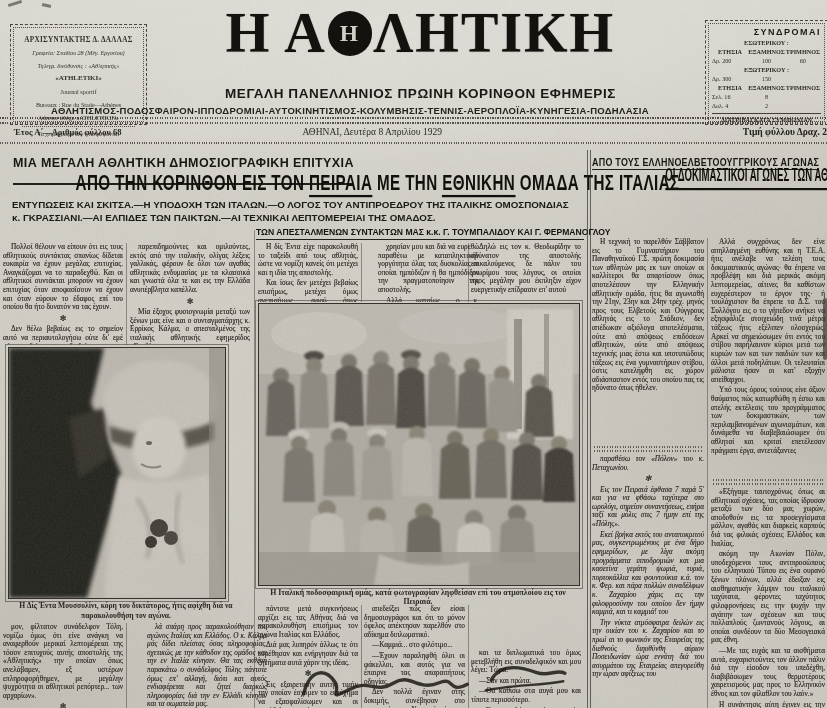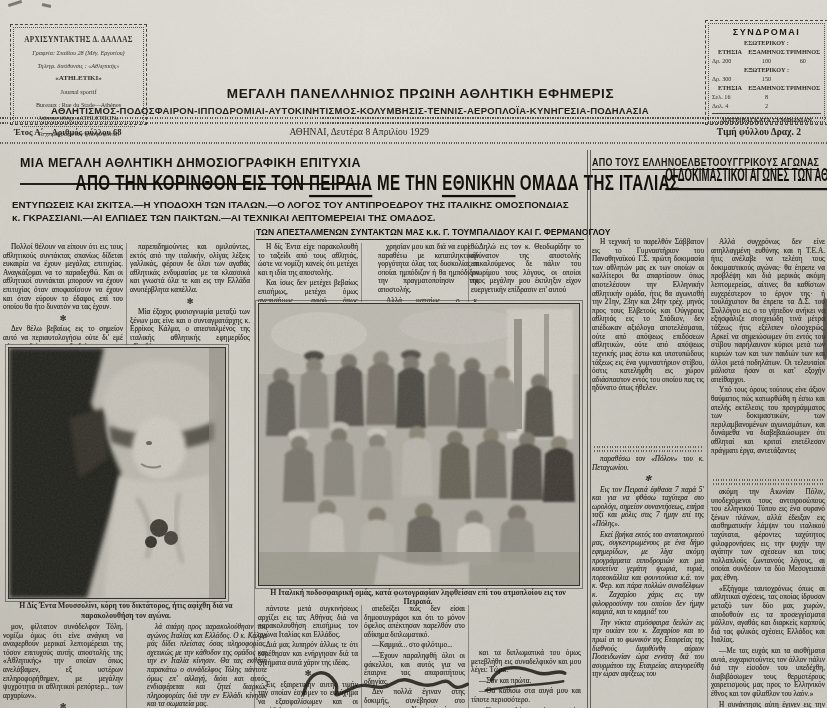--- a/index.html
+++ b/index.html
@@ -36,37 +36,37 @@
   .theta{display:inline-block;width:.8em;height:.8em;background:#14120e;border-radius:50%;
          position:relative;top:.07em;margin:0 .015em;}
   .theta span{position:absolute;left:50%;top:50%;transform:translate(-50%,-52%);
          color:#d8d5cd;font-size:.42em;font-weight:bold;}
   .msub{left:148px;top:86px;width:545px;text-align:center;font:bold 13.5px "Liberation Sans",sans-serif;
         letter-spacing:.6px;color:#1b1915;}
   .mtag{left:4px;top:105px;width:692px;text-align:center;font:bold 9.5px "Liberation Sans",sans-serif;
         letter-spacing:.3px;color:#24221d;}
   .sbox{left:705px;top:20px;width:117px;height:99px;border:1.5px dashed #4a463e;padding:2px;}
   .sbox-in{border:1px dotted #55514a;height:100%;box-sizing:border-box;padding:2px 3px;font-size:6.2px;}
-  .sbox-title{text-align:center;font:bold 9px "Liberation Sans",sans-serif;letter-spacing:1.5px;
+  .sbox-title{text-align:right;font:bold 9px "Liberation Sans",sans-serif;letter-spacing:1.5px;
         color:#1d1b16;margin:1px 0 2px;}
   .sbox-rows .row{display:flex;color:#2f2c26;line-height:1.45;}
   .sbox-rows .row span{flex:1;text-align:center;white-space:nowrap;}
   .sbox-rows .row span:first-child{text-align:left;}
   .sbox-rows .row:nth-child(1) span,.sbox-rows .row:nth-child(4) span{text-align:center;font-weight:bold;}
   .sbox-rows .row:nth-child(2) span,.sbox-rows .row:nth-child(6) span{font-weight:bold;text-align:center;}
   .sbox-foot{border-top:1px solid #44403a;margin-top:2px;padding-top:2px;text-align:center;
         font-weight:bold;font-size:6.2px;color:#2a2822;}
   
   .dl-row{left:0;top:127px;width:827px;display:flex;align-items:baseline;}
   .dl-left{padding-left:14px;font:bold 8.5px "Liberation Serif",serif;color:#2c2923;}
   .dl-center{flex:1;text-align:center;font:9.5px "Liberation Serif",serif;color:#2c2923;padding-right:120px;}
-  .dl-right{padding-right:26px;font:bold 9.5px "Liberation Serif",serif;color:#23201b;}
+  .dl-right{font:bold 9.5px "Liberation Serif",serif;color:#23201b;}
   
   .leadsec{left:0;top:150px;width:586px;height:558px;}
-  .kicker1{left:20px;top:6px;font:bold 12.5px "Liberation Sans",sans-serif;letter-spacing:.4px;
+  .kicker1{left:13px;top:6px;font:bold 12.5px "Liberation Sans",sans-serif;letter-spacing:.4px;
         color:#191712;border-bottom:2px solid #22201a;padding-bottom:13px;white-space:nowrap;}
   .headline1{left:0;top:21px;width:464px;text-align:center;}
   .headline1 .hwrap{display:inline-block;white-space:nowrap;transform:scale(.8,1.14);transform-origin:center top;
         font:bold 19px "Liberation Sans",sans-serif;letter-spacing:.5px;color:#12100c;}
   .headline1 .u{border-bottom:2px solid #12100c;}
   .subhead1{left:12px;top:49px;width:562px;font:bold 9.8px "Liberation Sans",sans-serif;
         line-height:1.32;color:#1c1a15;}
   .byline1{left:256px;top:77px;width:328px;text-align:center;font:bold 8.6px "Liberation Sans",sans-serif;
         white-space:nowrap;border-bottom:1.5px solid #22201a;padding-bottom:2px;color:#15130f;}
   .bt{overflow:hidden;}
@@ -122,21 +122,24 @@
         <p>Γραφεία: Σταδίου 28 (Μέγ. Εργοτίου)</p>
         <p>Τηλεγρ. διεύθυνσις : «Αθλητικής»</p>
         <p>«ATHLETIKI»</p>
         <p>Journal sportif</p>
         <p>Bureaux : Rue du Stade—Athènes</p>
         <p>Adresse télégr. «ATHLETIKIN»</p>
         <p>Τα χειρόγραφα δεν επιστρέφονται</p>
       </div>
   </div>
 
-  <div class="abs msub">ΜΕΓΑΛΗ ΠΑΝΕΛΛΗΝΙΟΣ ΠΡΩΙΝΗ ΑΘΛΗΤΙΚΗ ΕΦΗΜΕΡΙΣ</div>
+  <div class="abs masthead">
+    <div class="mtitle"><span>Η Α</span><span class="theta"><span>Η</span></span><span>ΛΗΤΙΚΗ</span></div>
+  </div>
+  <div class="abs msub">ΜΕΓΑΛΗ ΠΑΝΕΛΛΗΝΙΟΣ ΠΡΩΙΝΗ ΚΟΡΙΝΘΟΝ ΕΦΗΜΕΡΙΣ</div>
   <div class="abs mtag">ΑΘΛΗΤΙΣΜΟΣ-ΠΟΔΟΣΦΑΙΡΟΝ-ΙΠΠΟΔΡΟΜΙΑΙ-ΑΥΤΟΚΙΝΗΤΙΣΜΟΣ-ΚΟΛΥΜΒΗΣΙΣ-ΤΕΝΝΙΣ-ΑΕΡΟΠΛΟΪΑ-ΚΥΝΗΓΕΣΙΑ-ΠΟΔΗΛΑΣΙΑ</div>
 
   <div class="abs sbox">
     <div class="sbox-in">
       <div class="sbox-title">ΣΥΝΔΡΟΜΑΙ</div>
       <div class="sbox-rows">
           <div class="row">
             <span>ΕΣΩΤΕΡΙΚΟΥ :</span>
           </div>
           <div class="row">
@@ -434,22 +437,22 @@
           <p>Την νύκτα ατμόσφαιρα δειλών εις την οικίαν του κ. Ζαχαρίου και το πρωί αι το φωνικόν της Εταιρείας της διεθνούς διηυθύνθη αύριον Ποσειδωνίαν ώρα εννάτη διά του ασυρμάτου της Εταιρείας απεγορεύθη την ώραν αφίξεως του</p>
         </div>
     </div>
     <div class="abs rcol rcol2">
       <div class="bt top2">
           <p>Αλλά συγχρόνως δεν είνε απηλλαγμένη ευθύνης και η Τ.Ε.Α. ήτις ανέλαβε να τελέση τους δοκιμαστικούς αγώνας· θα έπρεπε να προβλέψη και διά μερικάς ακόμη λεπτομερείας, αίτινες θα καθίστων ευχερέστερον το έργον της· ή τουλάχιστον θα έπρεπε τα Δ.Σ. του Συλλόγου εις ο το γήπεδον ανήκει να εξησφάλιζε στοιχειώδη τινά μέτρα τάξεως ήτις εξέλιπεν ολοσχερώς. Αρκεί να σημειώσωμεν ότι εντός του στίβου παρήλαυνον κύριοι μετά των κυριών των και των παιδιών των και άλλοι μετά ποδηλάτων. Οι τελευταίοι μάλιστα ήσαν οι κατ' εξοχήν απείθαρχοι.</p>
           <p>Υπό τους όρους τούτους είνε άξιον θαύματος πώς κατωρθώθη η έστω και ατελής εκτέλεσις του προγράμματος των δοκιμαστικών, των περιλαμβανομένων αγωνισμάτων, και δυνάμεθα να διαβεβαιώσωμεν ότι αθληταί και κριταί επετέλεσαν πράγματι έργα, αντετάξαντες</p>
         </div>
       <div class="hr-s"></div>
       <div class="bt bot2">
+          <p>«Εξήγαμε ταυτοχρόνως όπως αι αθλητικαί σχέσεις, τας οποίας ίδρυσαν μεταξύ των δύο μας χωρών, αποδοθούν εις τα προσεγγίσματα μάλλον, αγαθάς και διαρκείς καρπούς διά τας φιλικάς σχέσεις Ελλάδος και Ιταλίας.</p>
           <p>ακόμη την Αιωνίαν Πόλιν, υποδεχόμενοι τους αντιπροσώπους του ελληνικού Τύπου εις ένα ουρανό ξένων πλάνων, αλλά έδειξαν εις αισθηματικήν λάμψιν του ιταλικού ταχύτατα, φέροντες ταχύτητος φιλοφρονήσεις εις την ψυχήν την αγάπην των σχέσεων και τους πολλαπλούς ζωντανούς λόγους, αι οποίαι συνδέουν τα δύο Μεσογειακά μας έθνη.</p>
-          <p>«Εξήγαμε ταυτοχρόνως όπως αι αθλητικαί σχέσεις, τας οποίας ίδρυσαν μεταξύ των δύο μας χωρών, αποδοθούν εις τα προσεγγίσματα μάλλον, αγαθάς και διαρκείς καρπούς διά τας φιλικάς σχέσεις Ελλάδος και Ιταλίας.</p>
           <p>—Με τας ευχάς και τα αισθήματα αυτά, ευχαριστούντες τον άλλον πάλιν διά την είσοδον του υπεδέχθη, διαβιβάσωμεν τους θερμοτέρους χαιρετισμούς μας προς το Ελληνικόν έθνος και τον φίλαθλον του λαόν.»</p>
           <p>Η συνάντησις αύτη έγινεν εις την μεγάλην γυμναστικήν. Σημειωτέον ότι:</p>
         </div>
     </div>
     <div class="abs vline" style="left:115px;top:88px;height:470px;"></div>
   </div>
 
   <div class="abs edge-r"></div>
   <div class="abs mark" style="left:8px;top:2px;width:14px;height:3px;transform:rotate(-18deg);"></div>
   <div class="abs mark" style="left:42px;top:4px;width:9px;height:3px;transform:rotate(12deg);"></div>

